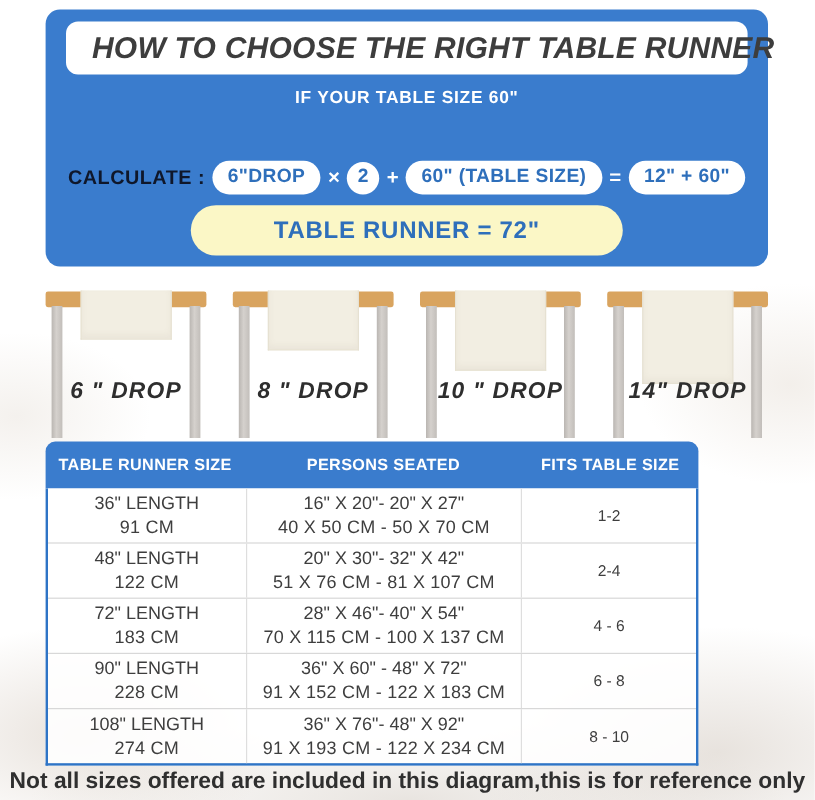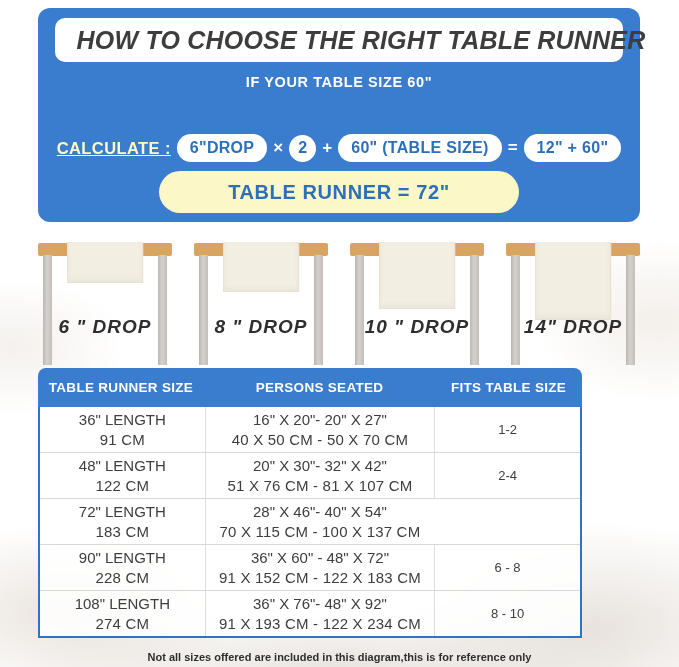--- a/index.html
+++ b/index.html
@@ -14,21 +14,21 @@
     radial-gradient(ellipse 180px 120px at 97% 48%, rgba(233,226,218,.55), transparent 70%),
     radial-gradient(ellipse 160px 100px at 2% 52%, rgba(233,227,220,.5), transparent 70%);}
 
   
   .hero{position:absolute;left:38px;top:8px;width:602px;height:214px;background:#3a7ccd;border-radius:12px;}
   .title-box{position:absolute;left:17px;right:17px;top:10px;height:44px;background:#ffffff;border-radius:10px;display:flex;align-items:center;justify-content:center;padding-left:44px;}
   .title-box h1{margin:0;font-size:25px;font-weight:700;font-style:italic;color:#3d3d3d;letter-spacing:.2px;white-space:nowrap;}
   .subs{position:absolute;top:64px;left:0;right:0;text-align:center;color:#ffffff;font-weight:700;font-size:14.5px;line-height:21px;letter-spacing:.6px;}
   .subs p{margin:0;}
   .calc-row{position:absolute;top:124px;left:0;right:0;display:flex;align-items:center;justify-content:center;gap:6px;height:32px;}
-  .calc-label{color:#fef9c3;font-weight:700;font-size:16.5px;letter-spacing:.4px;text-decoration:underline;}
+  .calc-label{color:#0f172a;font-weight:700;font-size:16.5px;letter-spacing:.4px;}
   .pill{background:#ffffff;color:#2e6fbb;font-weight:700;font-size:16px;border-radius:16px;padding:5px 13px;white-space:nowrap;letter-spacing:.3px;}
   .pill.circle{width:27px;height:27px;padding:0;border-radius:50%;display:flex;align-items:center;justify-content:center;}
   .op{color:#ffffff;font-weight:700;font-size:17px;}
   .result-pill{position:absolute;top:163px;left:50%;transform:translateX(-50%);width:360px;height:42px;background:#fbf7c6;border-radius:22px;display:flex;align-items:center;justify-content:center;color:#2e6fbb;font-weight:700;font-size:20px;letter-spacing:.6px;}
 
   
   .drops{position:absolute;left:38px;top:222px;width:602px;height:146px;display:flex;gap:22px;}
   .drop-cell{position:relative;flex:1;}
   .tabletop{position:absolute;left:0;right:0;top:21px;height:13px;background:#d9a45f;border-radius:2px;}
   .leg{position:absolute;top:33px;width:9px;height:110px;background:linear-gradient(90deg,#bab6b2,#d5d1cd 45%,#c2beba);}
@@ -45,21 +45,21 @@
   .thead{display:grid;grid-template-columns:30.5% 42.5% 27%;height:39px;background:#3a7ccd;border-radius:8px 8px 0 0;align-items:center;}
   .thead .th{text-align:center;color:#ffffff;font-weight:700;font-size:13.5px;letter-spacing:.3px;}
   .tbody{border:2px solid #2e74c6;border-top:none;background:rgba(255,255,255,.88);}
   .trow{display:grid;grid-template-columns:30.5% 42.5% 27%;height:45px;border-top:1px solid #d8d8d8;}
   .trow:first-child{border-top:none;}
   .cell{display:flex;flex-direction:column;align-items:center;justify-content:center;text-align:center;font-size:15px;color:#3e3e3e;line-height:1.32;}
   .cell+.cell{border-left:1px solid #dedede;}
   .cell .l2{letter-spacing:.2px;}
   .cell.persons{font-size:13px;}
 
-  .footnote{position:absolute;left:0;right:0;top:641px;margin:10px;text-align:center;font-size:11px;font-weight:600;color:#2f2f2f;}
+  .footnote{position:absolute;left:0;right:0;top:641px;margin:0;text-align:center;font-size:19px;font-weight:600;color:#2f2f2f;}
 </style>
 </head>
 <body>
 
 <div class="page">
   <div class="bg-wash"></div>
 
   <section class="hero">
     <div class="title-box">
       <h1>HOW TO CHOOSE THE RIGHT TABLE RUNNER</h1>
@@ -144,20 +144,21 @@
       </div>
       <div class="trow">
         <div class="cell">
           <span class="l1">72" LENGTH</span>
           <span class="l2">183 CM</span>
         </div>
         <div class="cell">
           <span class="l1">28" X 46"- 40" X 54"</span>
           <span class="l2">70 X 115 CM - 100 X 137 CM</span>
         </div>
+        <div class="cell persons">4 - 6</div>
       </div>
       <div class="trow">
         <div class="cell">
           <span class="l1">90" LENGTH</span>
           <span class="l2">228 CM</span>
         </div>
         <div class="cell">
           <span class="l1">36" X 60" - 48" X 72"</span>
           <span class="l2">91 X 152 CM - 122 X 183 CM</span>
         </div>

